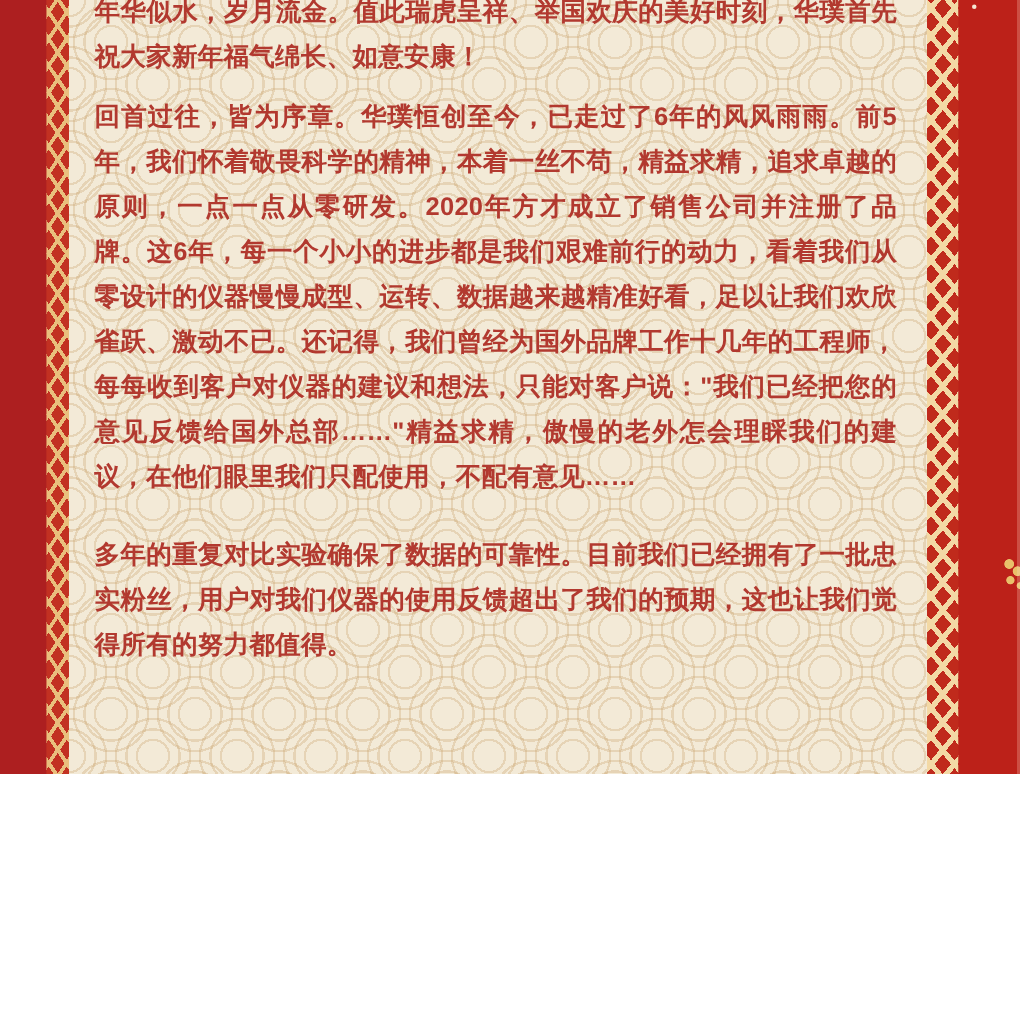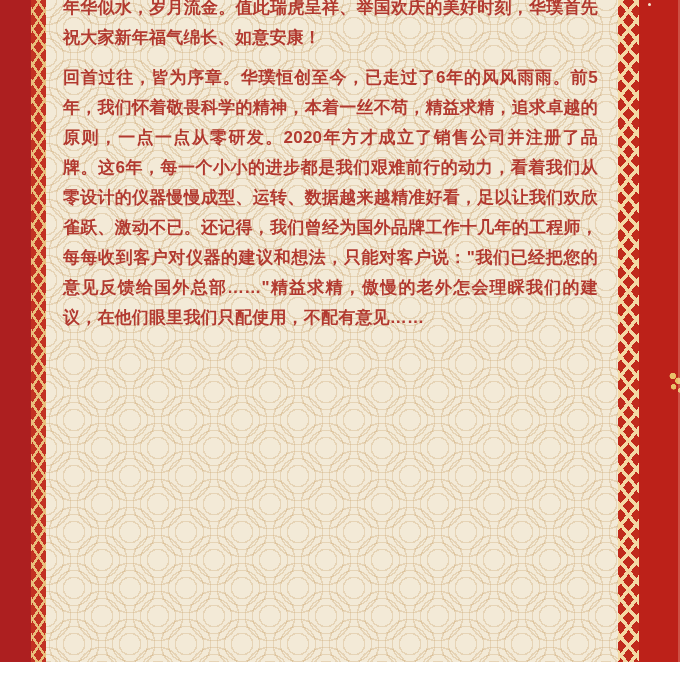--- a/index.html
+++ b/index.html
@@ -2,21 +2,21 @@
 <html><head>
 <meta charset="utf-8">
 <style>
   html, body { margin: 0; padding: 0; }
   body {
     width: 680px; height: 678px; overflow: hidden;
     font-family: "Liberation Sans", sans-serif;
   }
   .page {
     position: relative;
-    width: 680px; height: 662px;
+    width: 680px; height: 516px;
     display: flex; flex-direction: row;
     overflow: hidden;
     background: #b92a20;
   }
   
   .border-left {
     width: 31px; height: 100%;
     background: #ad1f20;
     flex: 0 0 auto;
   }
@@ -111,20 +111,21 @@
 
   <div class="border-left"></div>
 
   <div class="trim-left"></div>
 
   <div class="paper">
     <div class="scales"></div>
     <div class="content">
       <p class="para first">年华似水，岁月流金。值此瑞虎呈祥、举国欢庆的美好时刻，华璞首先祝大家新年福气绵长、如意安康！</p>
       <p class="para">回首过往，皆为序章。华璞恒创至今，已走过了6年的风风雨雨。前5年，我们怀着敬畏科学的精神，本着一丝不苟，精益求精，追求卓越的原则，一点一点从零研发。2020年方才成立了销售公司并注册了品牌。这6年，每一个小小的进步都是我们艰难前行的动力，看着我们从零设计的仪器慢慢成型、运转、数据越来越精准好看，足以让我们欢欣雀跃、激动不已。还记得，我们曾经为国外品牌工作十几年的工程师，每每收到客户对仪器的建议和想法，只能对客户说："我们已经把您的意见反馈给国外总部……"精益求精，傲慢的老外怎会理睬我们的建议，在他们眼里我们只配使用，不配有意见……</p>
+      <p class="para gap">多年的重复对比实验确保了数据的可靠性。目前我们已经拥有了一批忠实粉丝，用户对我们仪器的使用反馈超出了我们的预期，这也让我们觉得所有的努力都值得。</p>
 
     </div>
   </div>
 
   <div class="trim-right"></div>
 
   <div class="border-right">
     <div class="speck s1"></div>
     <div class="ornament"></div>
   </div>

